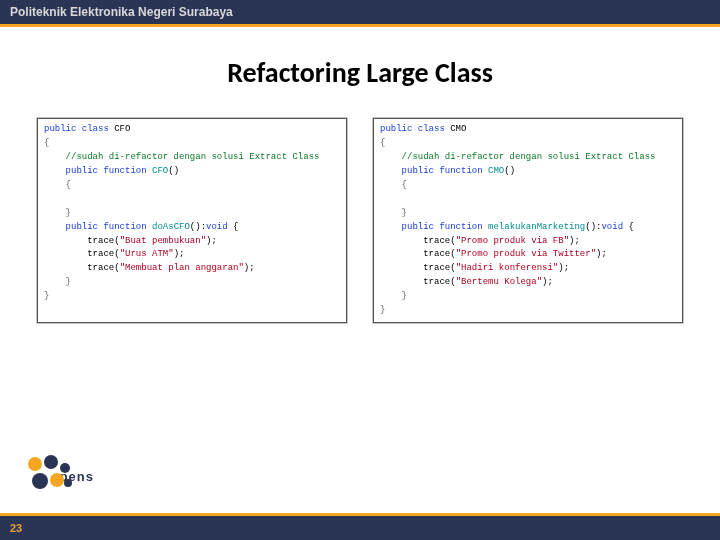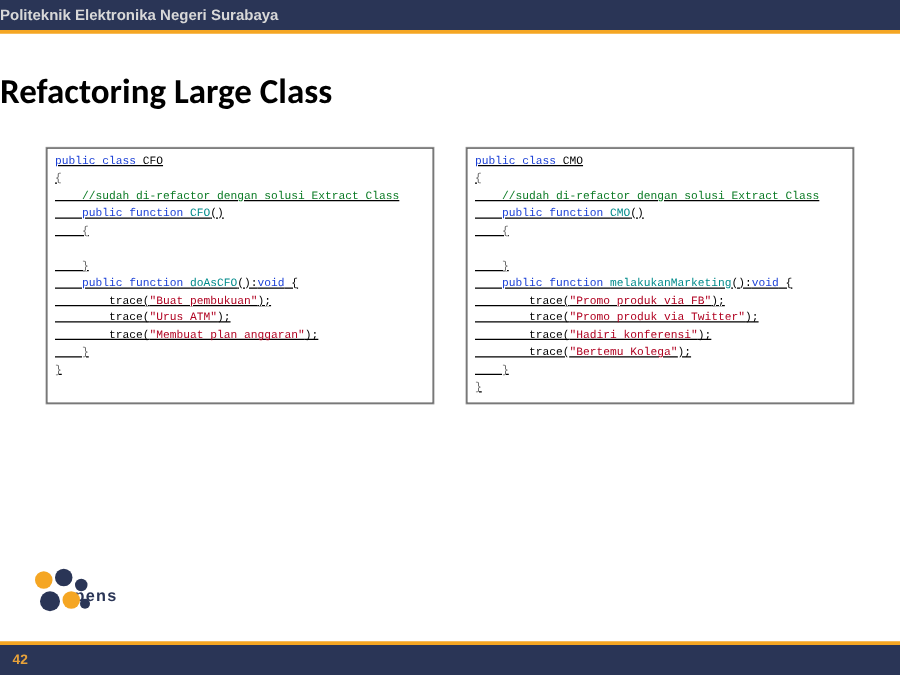--- a/index.html
+++ b/index.html
@@ -13,41 +13,42 @@
   }
   .header-bar {
     width: 100%;
     height: 24px;
     background: #2a3556;
     color: #d8d8d8;
     font-size: 12px;
     font-weight: bold;
     display: flex;
     align-items: center;
+    padding-left: 10px;
   }
   .orange-line {
     width: 100%;
     height: 3px;
     background: #f5a623;
   }
   .title {
     width: 100%;
+    text-align: center;
     font-family: Calibri, Arial, sans-serif;
     font-size: 28px;
     font-weight: bold;
     color: #000;
     margin-top: 28px;
     margin-bottom: 28px;
   }
   .code-row {
     display: flex;
     justify-content: center;
     gap: 26px;
     padding: 0 30px;
-    text-decoration: underline;
   }
   .code-panel {
     background: #ffffff;
     border: 1px solid #555;
     font-family: "Courier New", monospace;
     font-size: 9px;
     line-height: 1.55;
     padding: 4px 6px;
     width: 310px;
     min-height: 145px;
@@ -170,15 +171,15 @@
     <span class="dot" style="width:16px;height:16px;background:#2a3556;left:8px;top:18px;"></span>
     <span class="dot" style="width:14px;height:14px;background:#f5a623;left:26px;top:18px;"></span>
     <span class="dot" style="width:8px;height:8px;background:#2a3556;left:40px;top:24px;"></span>
   </div>
   <div class="logo-text">pens</div>
 </div>
 
 <div class="footer">
   <div class="footer-orange"></div>
   <div class="footer-bar">
-    <span class="page-num">42</span>
+    <span class="page-num">23</span>
   </div>
 </div>
 
 </body></html>

